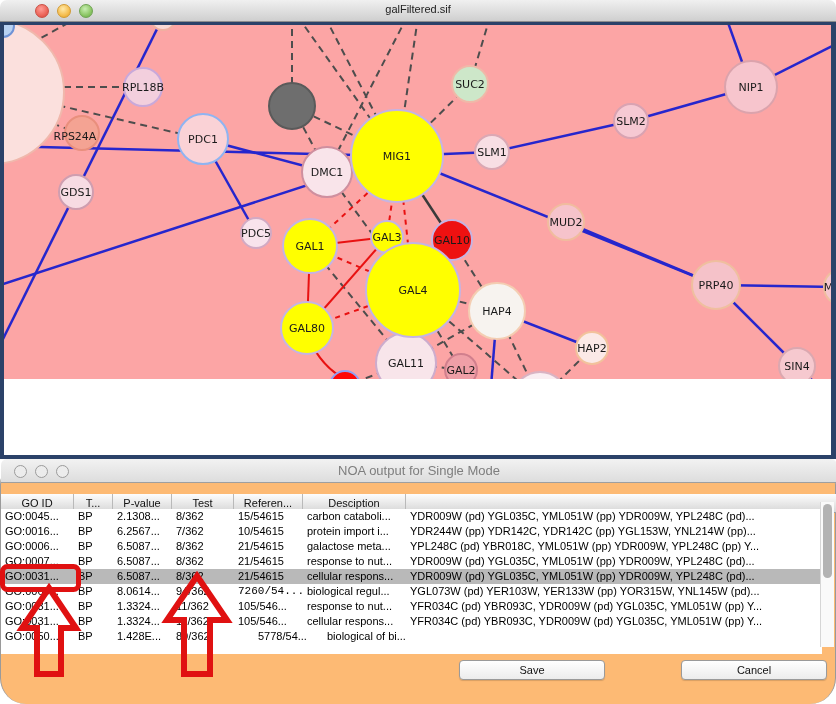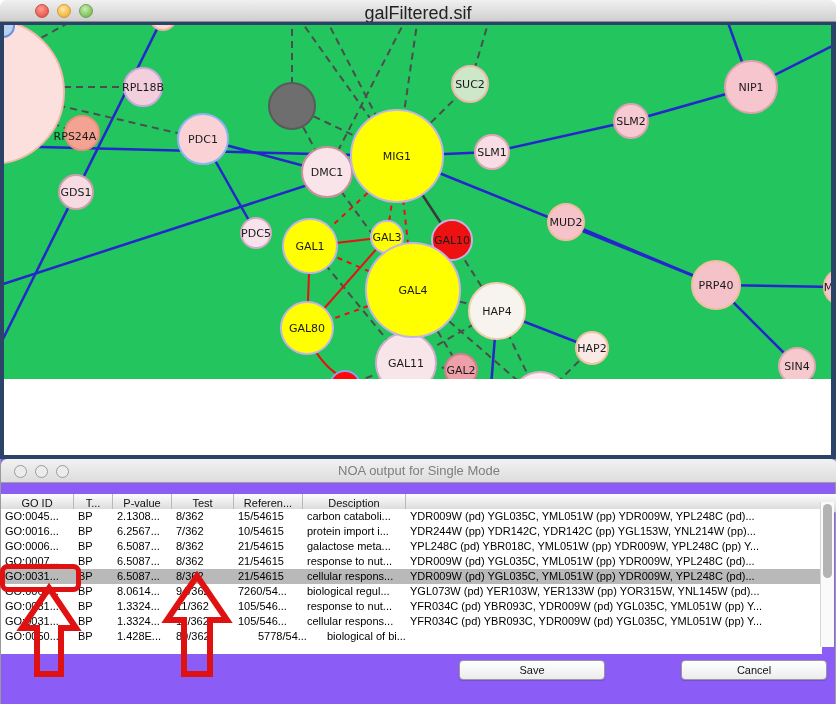--- a/index.html
+++ b/index.html
@@ -4,40 +4,40 @@
 <style>
   html,body{margin:0;padding:0;background:#d8d8d8;font-family:"Liberation Sans",sans-serif;}
   #stage{position:relative;width:836px;height:704px;overflow:hidden;background:#fff;}
 
   
   .gwin{position:absolute;left:0;top:0;width:836px;height:459px;}
   .titlebar{position:absolute;left:0;top:0;width:836px;height:22px;
     background:linear-gradient(#f0f0f0,#cfcfcf);border-bottom:1px solid #8e8e8e;
     border-radius:7px 7px 0 0;box-sizing:border-box;}
   .titlebar .title{position:absolute;left:0;right:0;top:3px;text-align:center;
-    font-size:18px;color:#222;}
+    font-size:11px;color:#222;}
   .lights{position:absolute;left:35px;top:4px;display:flex;gap:8px;}
   .light{width:14px;height:14px;border-radius:50%;box-sizing:border-box;}
   .l-red{background:radial-gradient(circle at 5px 4px,#ff9d96,#ec6559 60%,#d4433a);border:1px solid #c94f44;}
   .l-yellow{background:radial-gradient(circle at 5px 4px,#ffe9a8,#f5bd4f 60%,#dfa023);border:1px solid #d29a33;}
   .l-green{background:radial-gradient(circle at 5px 4px,#c8eeb2,#8cc665 60%,#61a741);border:1px solid #6fa353;}
 
-  .canvas{position:absolute;left:0;top:22px;width:836px;height:357px;background:#22c55e;overflow:hidden;}
+  .canvas{position:absolute;left:0;top:22px;width:836px;height:357px;background:#fca5a5;overflow:hidden;}
   .frame{position:absolute;background:#2b4269;}
   .frame.top{left:0;top:22px;width:836px;height:3px;}
   .frame.left{left:0;top:22px;width:4px;height:437px;}
   .frame.right{right:0;top:22px;width:5px;height:437px;}
   .frame.bottom{left:0;top:455px;width:836px;height:4px;}
 
   #graph-svg{position:absolute;left:0;top:0;}
   .nodelabel{font-family:"DejaVu Sans",sans-serif;font-size:11px;fill:#1a1a1a;}
 
   
-  .nwin{position:absolute;left:0;top:459px;width:836px;height:245px;background:#8b5cf6;
-    box-sizing:border-box;border-left:1px solid #9a9a9a;border-right:1px solid #9a9a9a;}
+  .nwin{position:absolute;left:0;top:459px;width:836px;height:245px;background:#fdba74;
+    box-sizing:border-box;border-left:1px solid #9a9a9a;border-right:1px solid #9a9a9a;border-radius:26px;}
   .ntitlebar{position:absolute;left:0;top:0;width:836px;height:24px;
     background:linear-gradient(#f2f2f2,#dddddd);border-bottom:1px solid #9f9f9f;
     border-radius:6px 6px 0 0;box-sizing:border-box;}
   .ntitlebar .title{position:absolute;left:0;right:0;top:4px;text-align:center;
     font-size:13px;color:#7e7e7e;}
   .nlights{position:absolute;left:13px;top:6px;display:flex;gap:8px;}
   .nlight{width:13px;height:13px;border-radius:50%;background:#ececec;border:1px solid #9b9b9b;box-sizing:border-box;}
 
   .thead{position:absolute;left:0;top:35px;width:836px;height:19px;
     background:linear-gradient(#fdfdfd,#d6d6d6);border-bottom:1px solid #9f9f9f;
@@ -267,21 +267,21 @@
           <div class="tcell" style="width: 62px;">8/362</div>
           <div class="tcell" style="width: 69px;">21/54615</div>
           <div class="tcell" style="width: 103px;">cellular respons...</div>
           <div class="tcell" style="width: 416px;">YDR009W (pd) YGL035C, YML051W (pp) YDR009W, YPL248C (pd)...</div>
         </div>
         <div class="trow">
           <div class="tcell" style="width: 73px;">GO:0065...</div>
           <div class="tcell" style="width: 39px;">BP</div>
           <div class="tcell" style="width: 59px;">8.0614...</div>
           <div class="tcell" style="width: 62px;">94/362</div>
-          <div class="tcell" style="width: 69px;">7260/54...</div>
+          <div class="tcell" style="width: 69px; font-family: Liberation Mono, monospace;">7260/54...</div>
           <div class="tcell" style="width: 103px;">biological regul...</div>
           <div class="tcell" style="width: 416px;">YGL073W (pd) YER103W, YER133W (pp) YOR315W, YNL145W (pd)...</div>
         </div>
         <div class="trow">
           <div class="tcell" style="width: 73px;">GO:0031...</div>
           <div class="tcell" style="width: 39px;">BP</div>
           <div class="tcell" style="width: 59px;">1.3324...</div>
           <div class="tcell" style="width: 62px;">11/362</div>
           <div class="tcell" style="width: 69px;">105/546...</div>
           <div class="tcell" style="width: 103px;">response to nut...</div>

